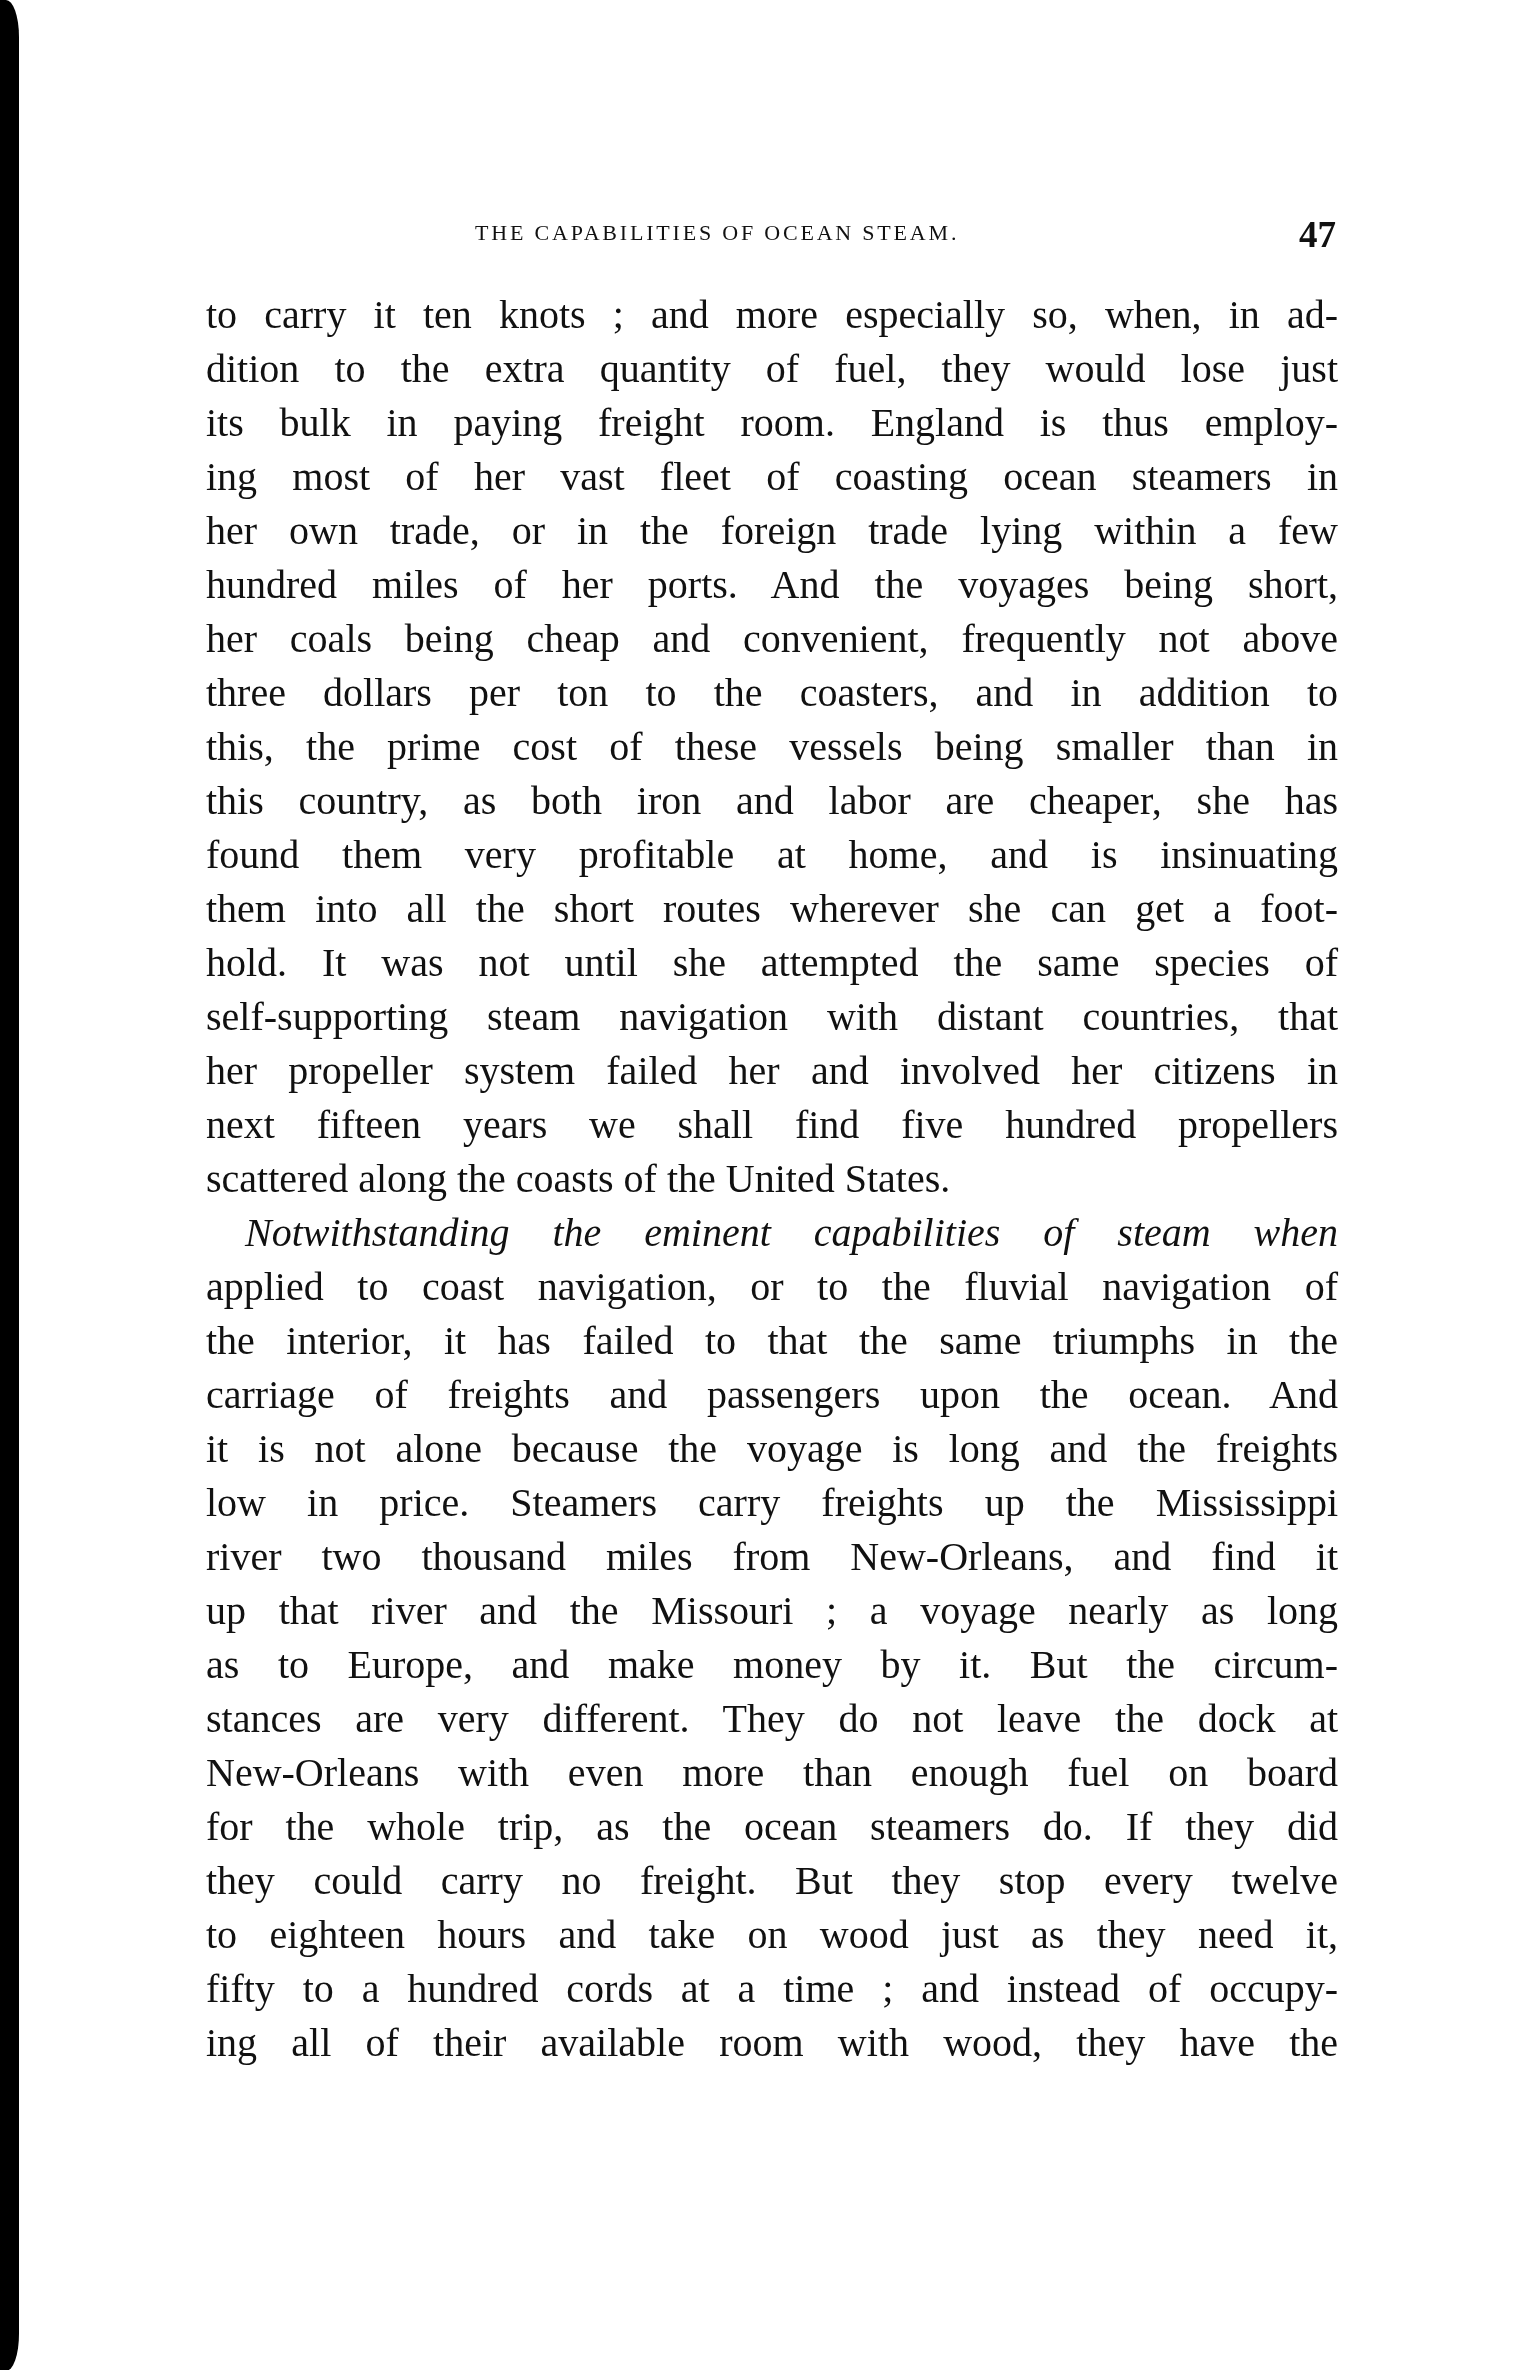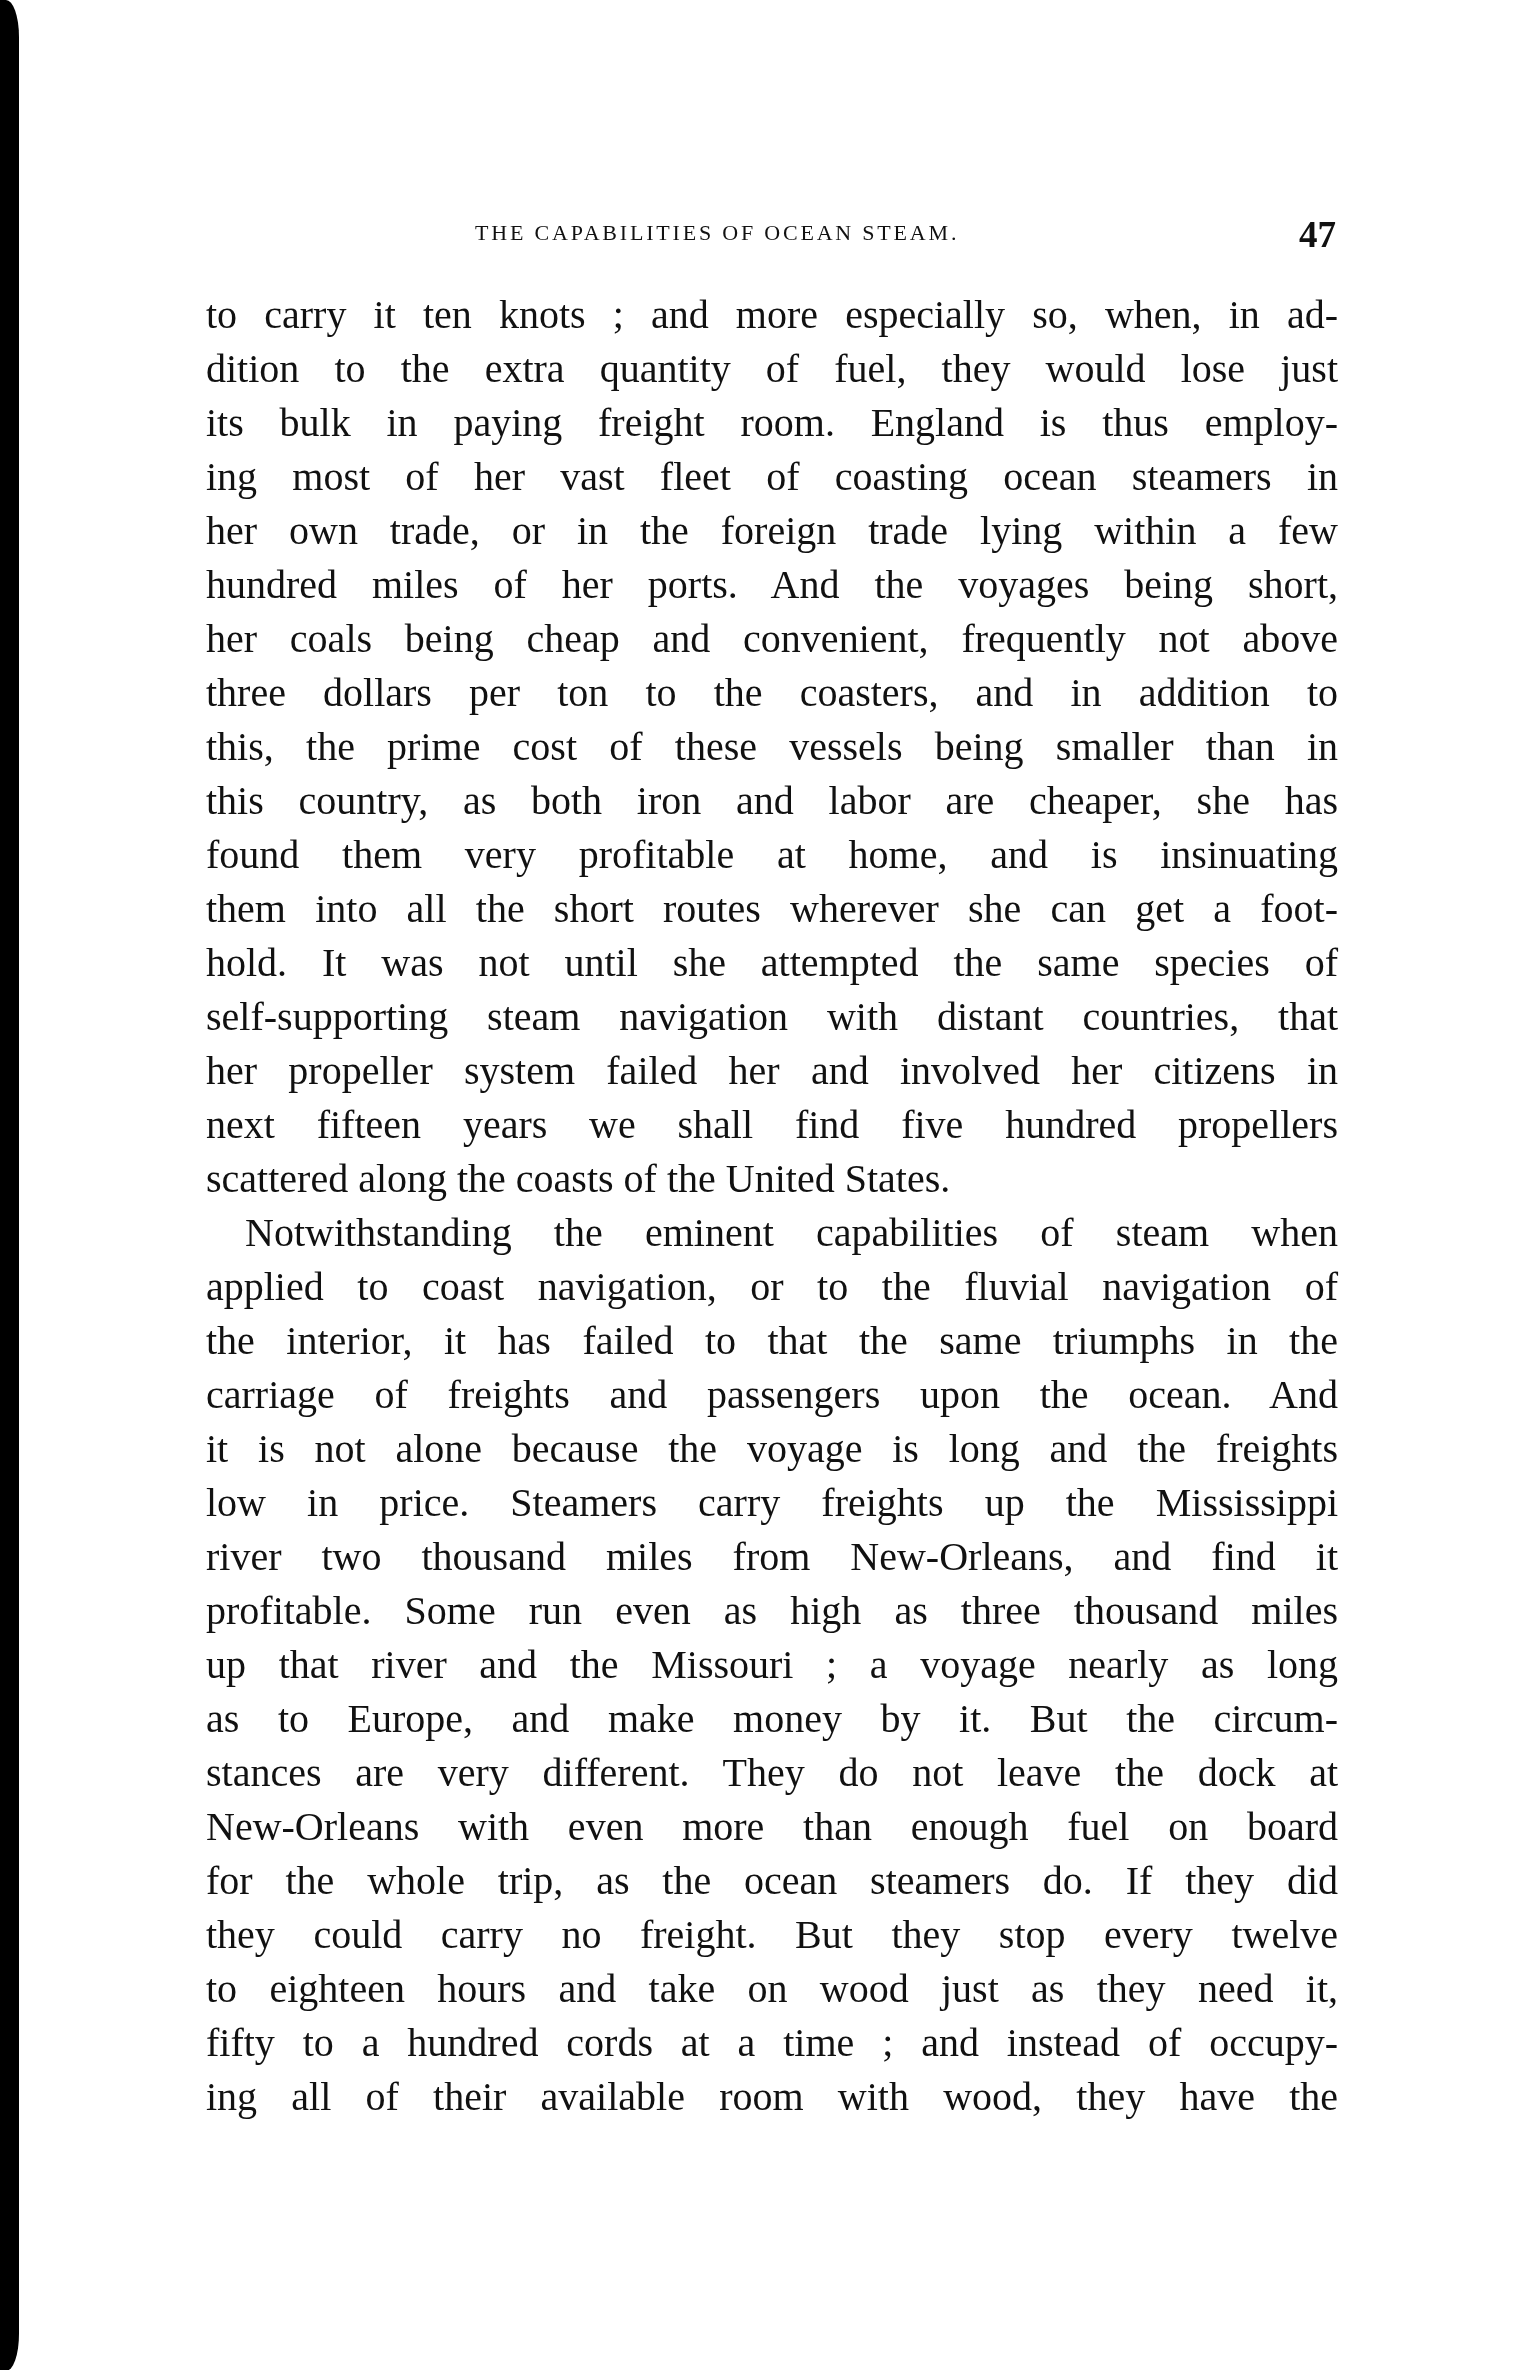--- a/index.html
+++ b/index.html
@@ -64,20 +64,21 @@
       white-space: nowrap;
       text-align: justify;
       text-align-last: justify;
       overflow: visible;
     }
     .line.last {
       text-align-last: left;
     }
     .line.indent {
       padding-left: 39px;
+      font-style: italic;
     }
   </style>
 </head>
 <body>
 
 <div class="binding-edge"></div>
 
 <div class="running-head">
   <span class="running-title">THE CAPABILITIES OF OCEAN STEAM.</span>
   <span class="page-number">47</span>
@@ -104,21 +105,20 @@
     <span class="line last">scattered along the coasts of the United States.</span>
   </div>
   <div>
     <span class="line indent">Notwithstanding the eminent capabilities of steam when</span>
     <span class="line">applied to coast navigation, or to the fluvial navigation of</span>
     <span class="line">the interior, it has failed to that the same triumphs in the</span>
     <span class="line">carriage of freights and passengers upon the ocean. And</span>
     <span class="line">it is not alone because the voyage is long and the freights</span>
     <span class="line">low in price. Steamers carry freights up the Mississippi</span>
     <span class="line">river two thousand miles from New-Orleans, and find it</span>
-    <span class="line">profitable. Some run even as high as three thousand miles</span>
     <span class="line">up that river and the Missouri ; a voyage nearly as long</span>
     <span class="line">as to Europe, and make money by it. But the circum-</span>
     <span class="line">stances are very different. They do not leave the dock at</span>
     <span class="line">New-Orleans with even more than enough fuel on board</span>
     <span class="line">for the whole trip, as the ocean steamers do. If they did</span>
     <span class="line">they could carry no freight. But they stop every twelve</span>
     <span class="line">to eighteen hours and take on wood just as they need it,</span>
     <span class="line">fifty to a hundred cords at a time ; and instead of occupy-</span>
     <span class="line">ing all of their available room with wood, they have the</span>
   </div>

